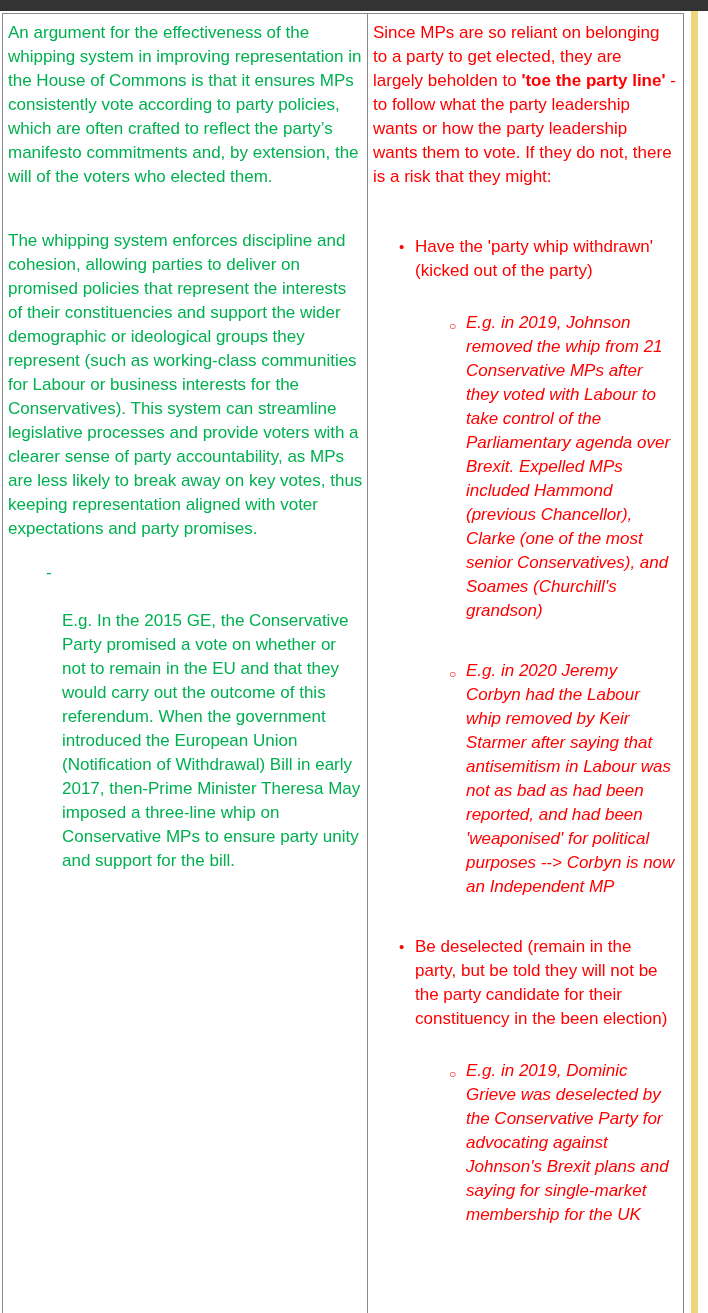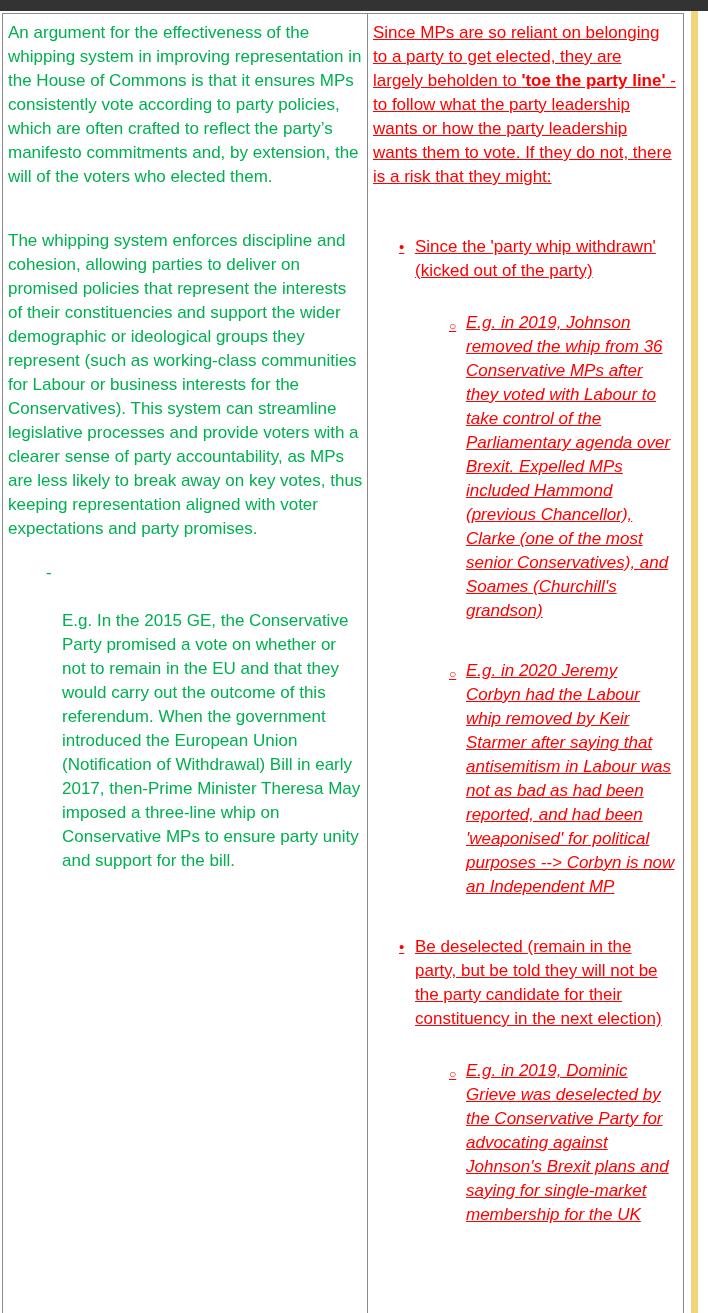--- a/index.html
+++ b/index.html
@@ -35,21 +35,20 @@
 
   .cell { font-size: 17px; line-height: 24px; }
   #left-cell {
     width: 365px;
     border-right: 1px solid #8a8a8a;
     padding: 7px 4px 0 5px;
   }
   #right-cell {
     flex: 1;
     padding: 7px 5px 0 5px;
-    text-decoration: underline;
   }
 
   .green { color: #00b050; }
   .red   { color: #fe0000; }
 
   .para-1 { margin-bottom: 40px; }
   .para-2 { margin-bottom: 20px; }
 
   
   .dash-item { display: flex; padding-left: 38px; }
@@ -88,36 +87,36 @@
       </div>
     </div>
 
     <div id="right-cell" class="cell red">
       <div class="intro">
         <span>Since MPs are so reliant on belonging to a party to get elected, they are largely beholden to </span><b>'toe the party line'</b><span> - to follow what the party leadership wants or how the party leadership wants them to vote. If they do not, there is a risk that they might:</span>
       </div>
 
       <div class="bullet-item">
         <span class="bullet-marker">•</span>
-        <span class="bullet-text">Since the 'party whip withdrawn' (kicked out of the party)</span>
+        <span class="bullet-text">Have the 'party whip withdrawn' (kicked out of the party)</span>
       </div>
 
       <div class="sub-item">
         <span class="sub-marker">○</span>
-        <span class="sub-text">E.g. in 2019, Johnson removed the whip from 36 Conservative MPs after they voted with Labour to take control of the Parliamentary agenda over Brexit. Expelled MPs included Hammond (previous Chancellor), Clarke (one of the most senior Conservatives), and Soames (Churchill's grandson)</span>
+        <span class="sub-text">E.g. in 2019, Johnson removed the whip from 21 Conservative MPs after they voted with Labour to take control of the Parliamentary agenda over Brexit. Expelled MPs included Hammond (previous Chancellor), Clarke (one of the most senior Conservatives), and Soames (Churchill's grandson)</span>
       </div>
 
       <div class="sub-item">
         <span class="sub-marker">○</span>
         <span class="sub-text">E.g. in 2020 Jeremy Corbyn had the Labour whip removed by Keir Starmer after saying that antisemitism in Labour was not as bad as had been reported, and had been 'weaponised' for political purposes --&gt; Corbyn is now an Independent MP</span>
       </div>
 
       <div class="bullet-item">
         <span class="bullet-marker">•</span>
-        <span class="bullet-text">Be deselected (remain in the party, but be told they will not be the party candidate for their constituency in the next election)</span>
+        <span class="bullet-text">Be deselected (remain in the party, but be told they will not be the party candidate for their constituency in the been election)</span>
       </div>
 
       <div class="sub-item">
         <span class="sub-marker">○</span>
         <span class="sub-text">E.g. in 2019, Dominic Grieve was deselected by the Conservative Party for advocating against Johnson's Brexit plans and saying for single-market membership for the UK</span>
       </div>
     </div>
 
   </div>
 </div>

